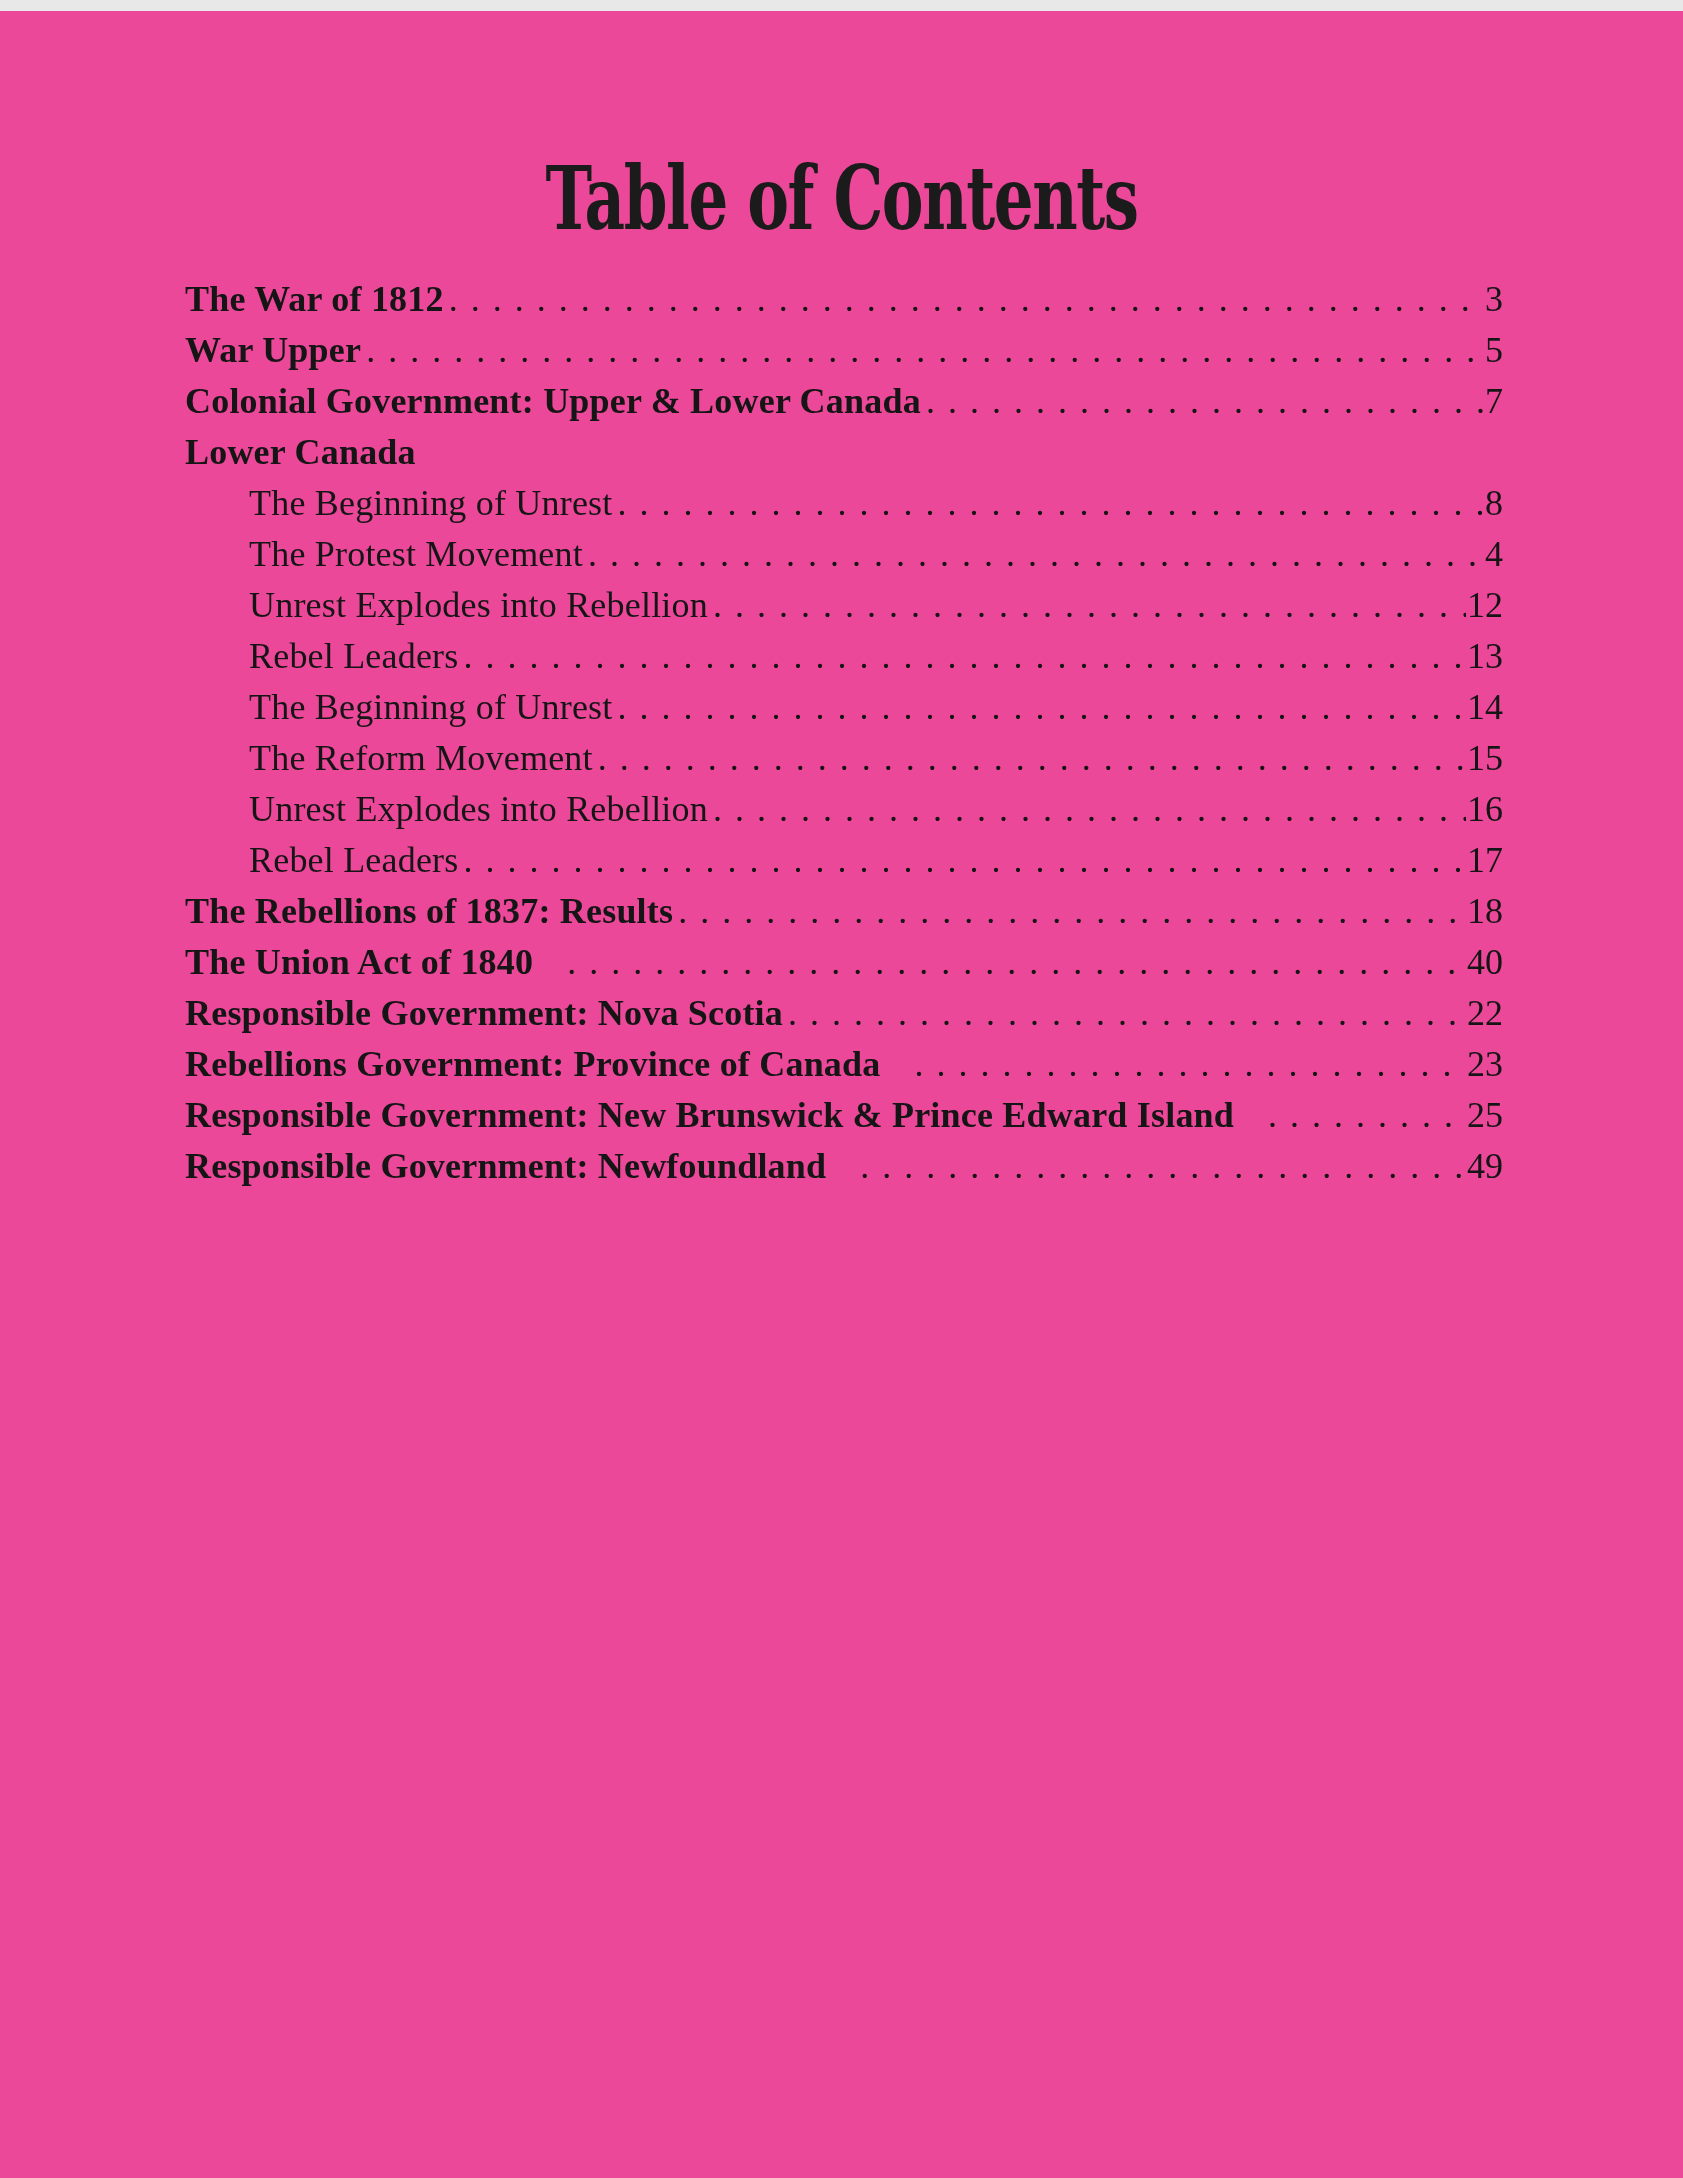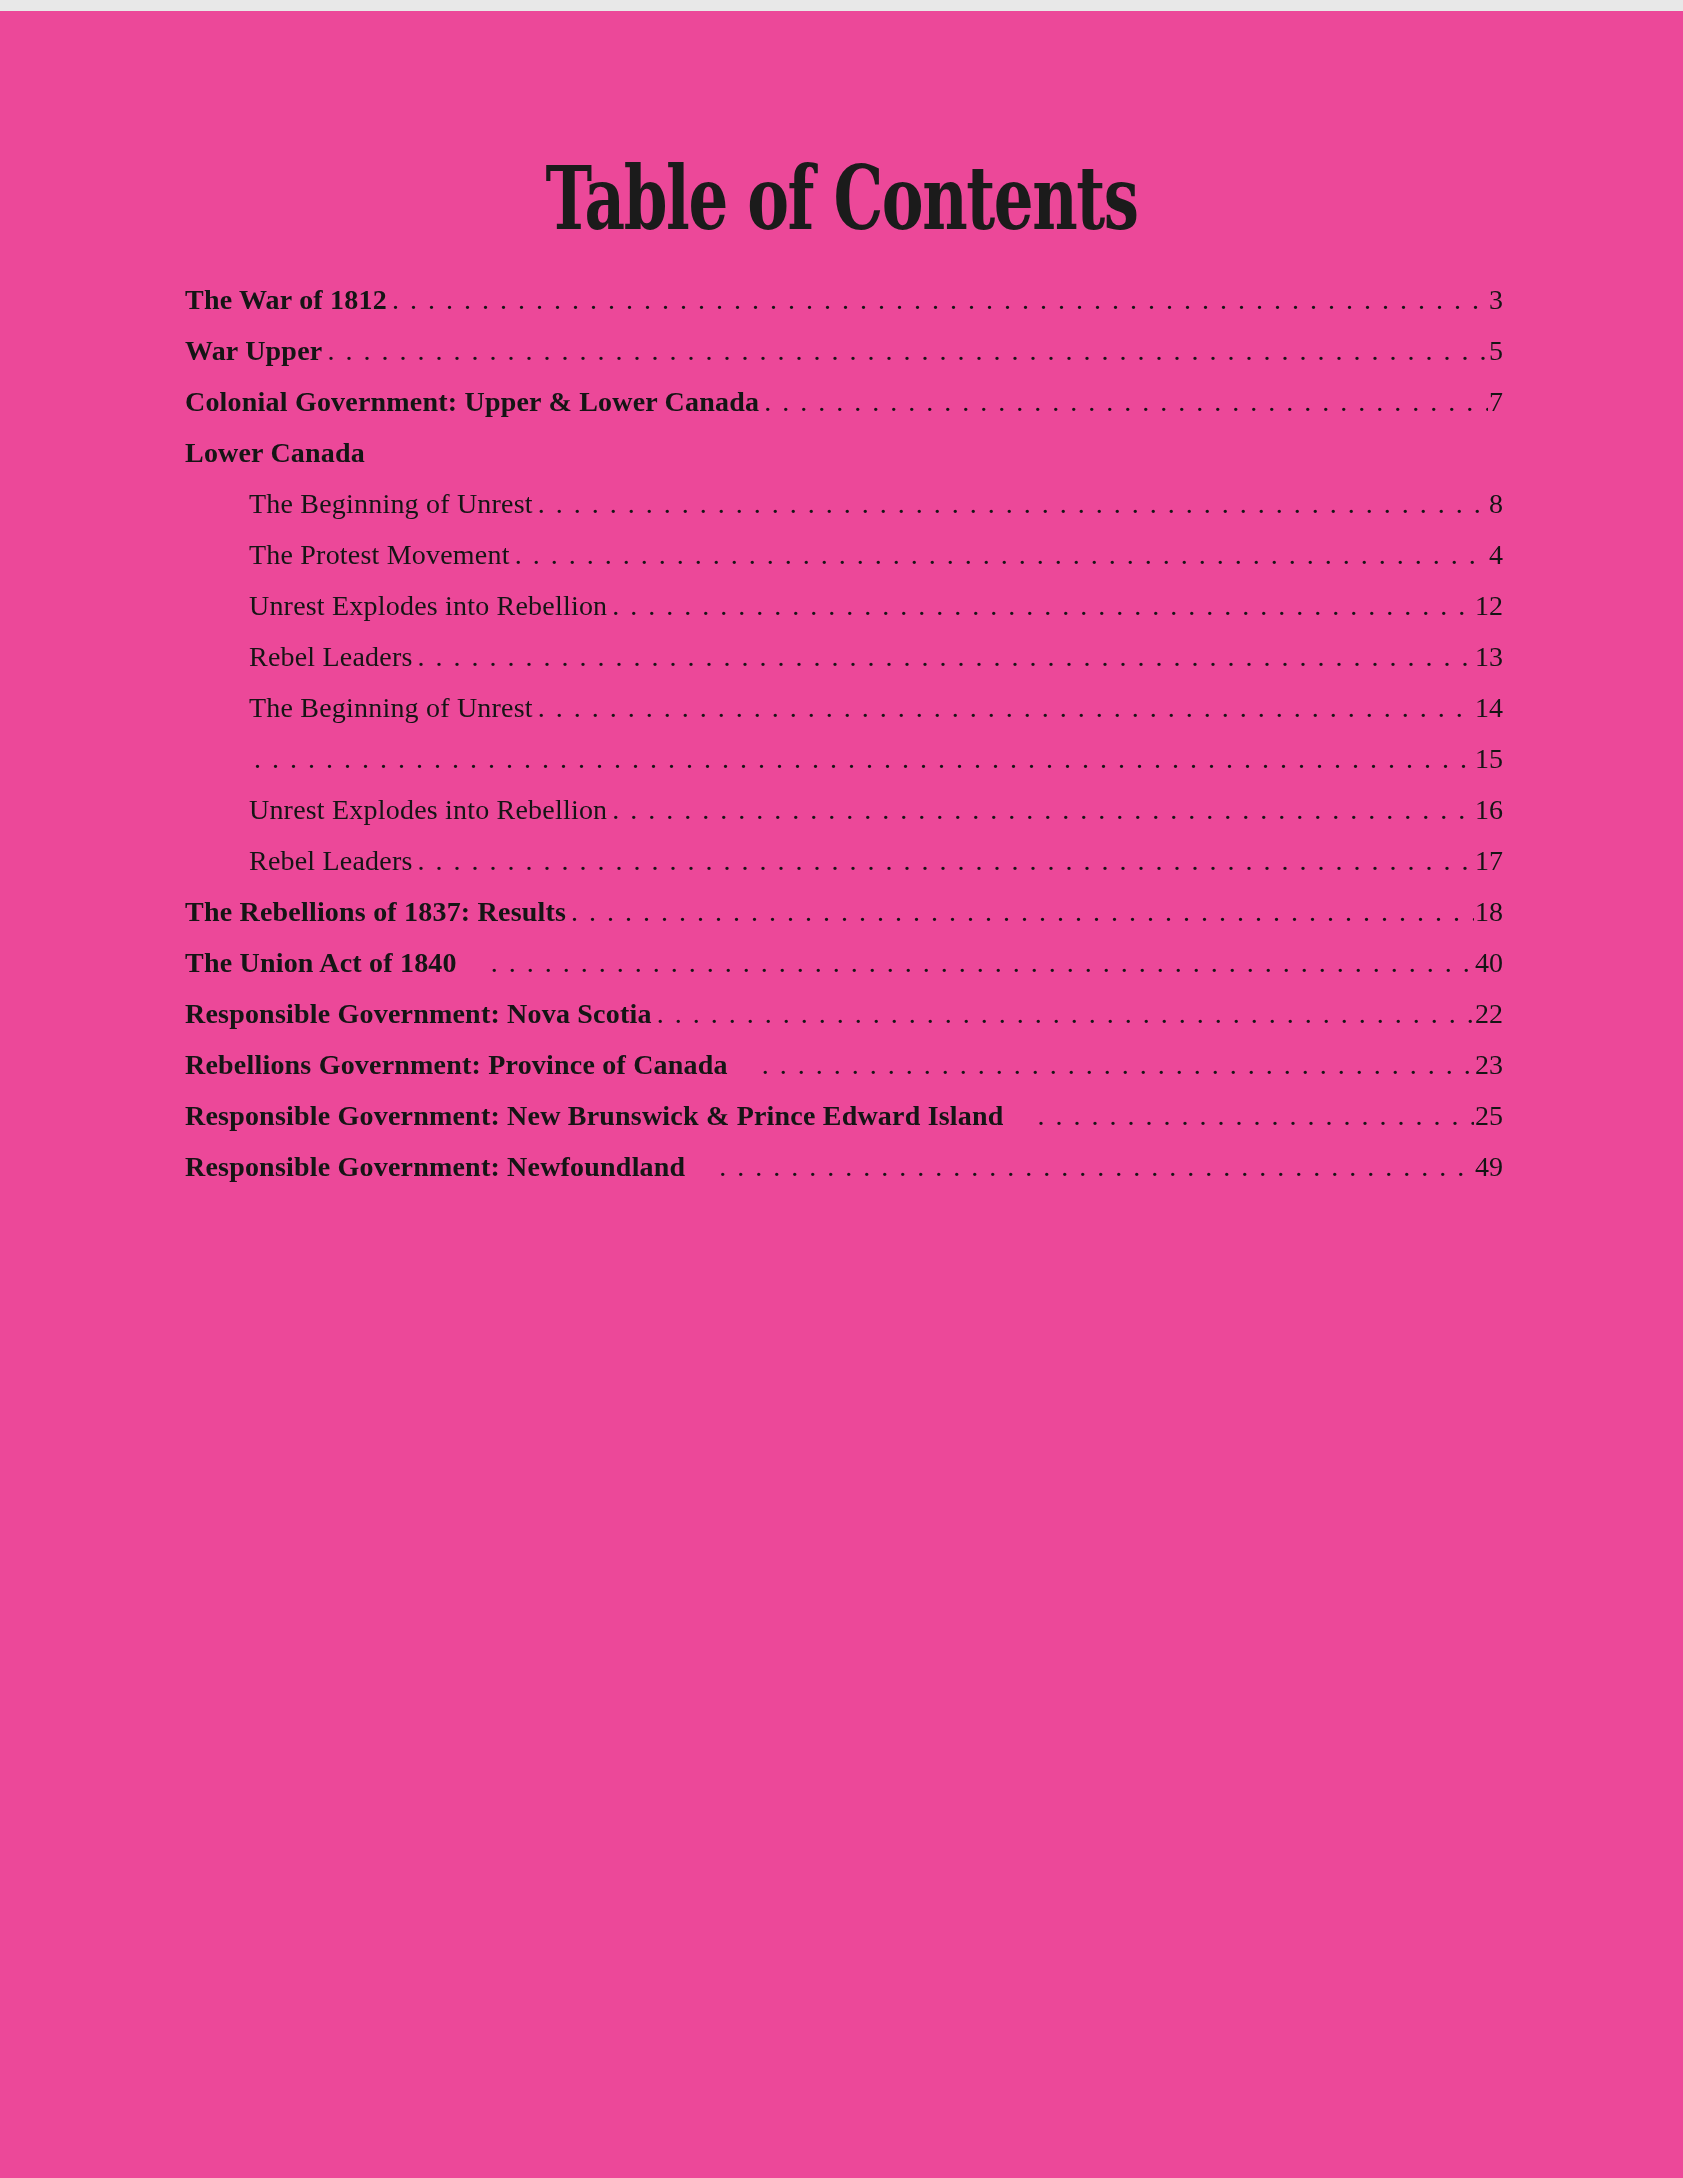--- a/index.html
+++ b/index.html
@@ -32,21 +32,21 @@
     position: absolute;
     left: 185px;
     top: 263px;
     width: 1318px;
   }
   .toc-row {
     display: flex;
     align-items: baseline;
     height: 51px;
     line-height: 51px;
-    font-size: 28px;
+    font-size: 36px;
     font-weight: 400;
     white-space: nowrap;
   }
   .toc-row.bold .label { font-weight: 700; }
   .toc-row.indent { padding-left: 64px; }
   .label { flex: 0 0 auto; letter-spacing: 0.2px; }
   .dots {
     flex: 1 1 auto;
     overflow: hidden;
     white-space: nowrap;
@@ -140,20 +140,21 @@
       <span class="label">Rebel Leaders</span>
       <span class="dots" aria-hidden="true">. . . . . . . . . . . . . . . . . . . . . . . . . . . . . . . . . . . . . . . . . . . . . . . . . . . . . . . . . . . . . . . . . . . . . . . . . . . . . . . . . . . . . . . . . . . . . . . . . . . . . . . . . . . . . . . . . . . . . . . . </span>
       <span class="pagenum">13</span>
     </div>
       <div class="toc-row indent">
       <span class="label">The Beginning of Unrest</span>
       <span class="dots" aria-hidden="true">. . . . . . . . . . . . . . . . . . . . . . . . . . . . . . . . . . . . . . . . . . . . . . . . . . . . . . . . . . . . . . . . . . . . . . . . . . . . . . . . . . . . . . . . . . . . . . . . . . . . . . . . . . . . . . . . . . . . . . . . </span>
       <span class="pagenum">14</span>
     </div>
       <div class="toc-row indent">
+      <span class="label">The Reform Movement</span>
       <span class="dots" aria-hidden="true">. . . . . . . . . . . . . . . . . . . . . . . . . . . . . . . . . . . . . . . . . . . . . . . . . . . . . . . . . . . . . . . . . . . . . . . . . . . . . . . . . . . . . . . . . . . . . . . . . . . . . . . . . . . . . . . . . . . . . . . . </span>
       <span class="pagenum">15</span>
     </div>
       <div class="toc-row indent">
       <span class="label">Unrest Explodes into Rebellion</span>
       <span class="dots" aria-hidden="true">. . . . . . . . . . . . . . . . . . . . . . . . . . . . . . . . . . . . . . . . . . . . . . . . . . . . . . . . . . . . . . . . . . . . . . . . . . . . . . . . . . . . . . . . . . . . . . . . . . . . . . . . . . . . . . . . . . . . . . . . </span>
       <span class="pagenum">16</span>
     </div>
       <div class="toc-row indent">
       <span class="label">Rebel Leaders</span>

